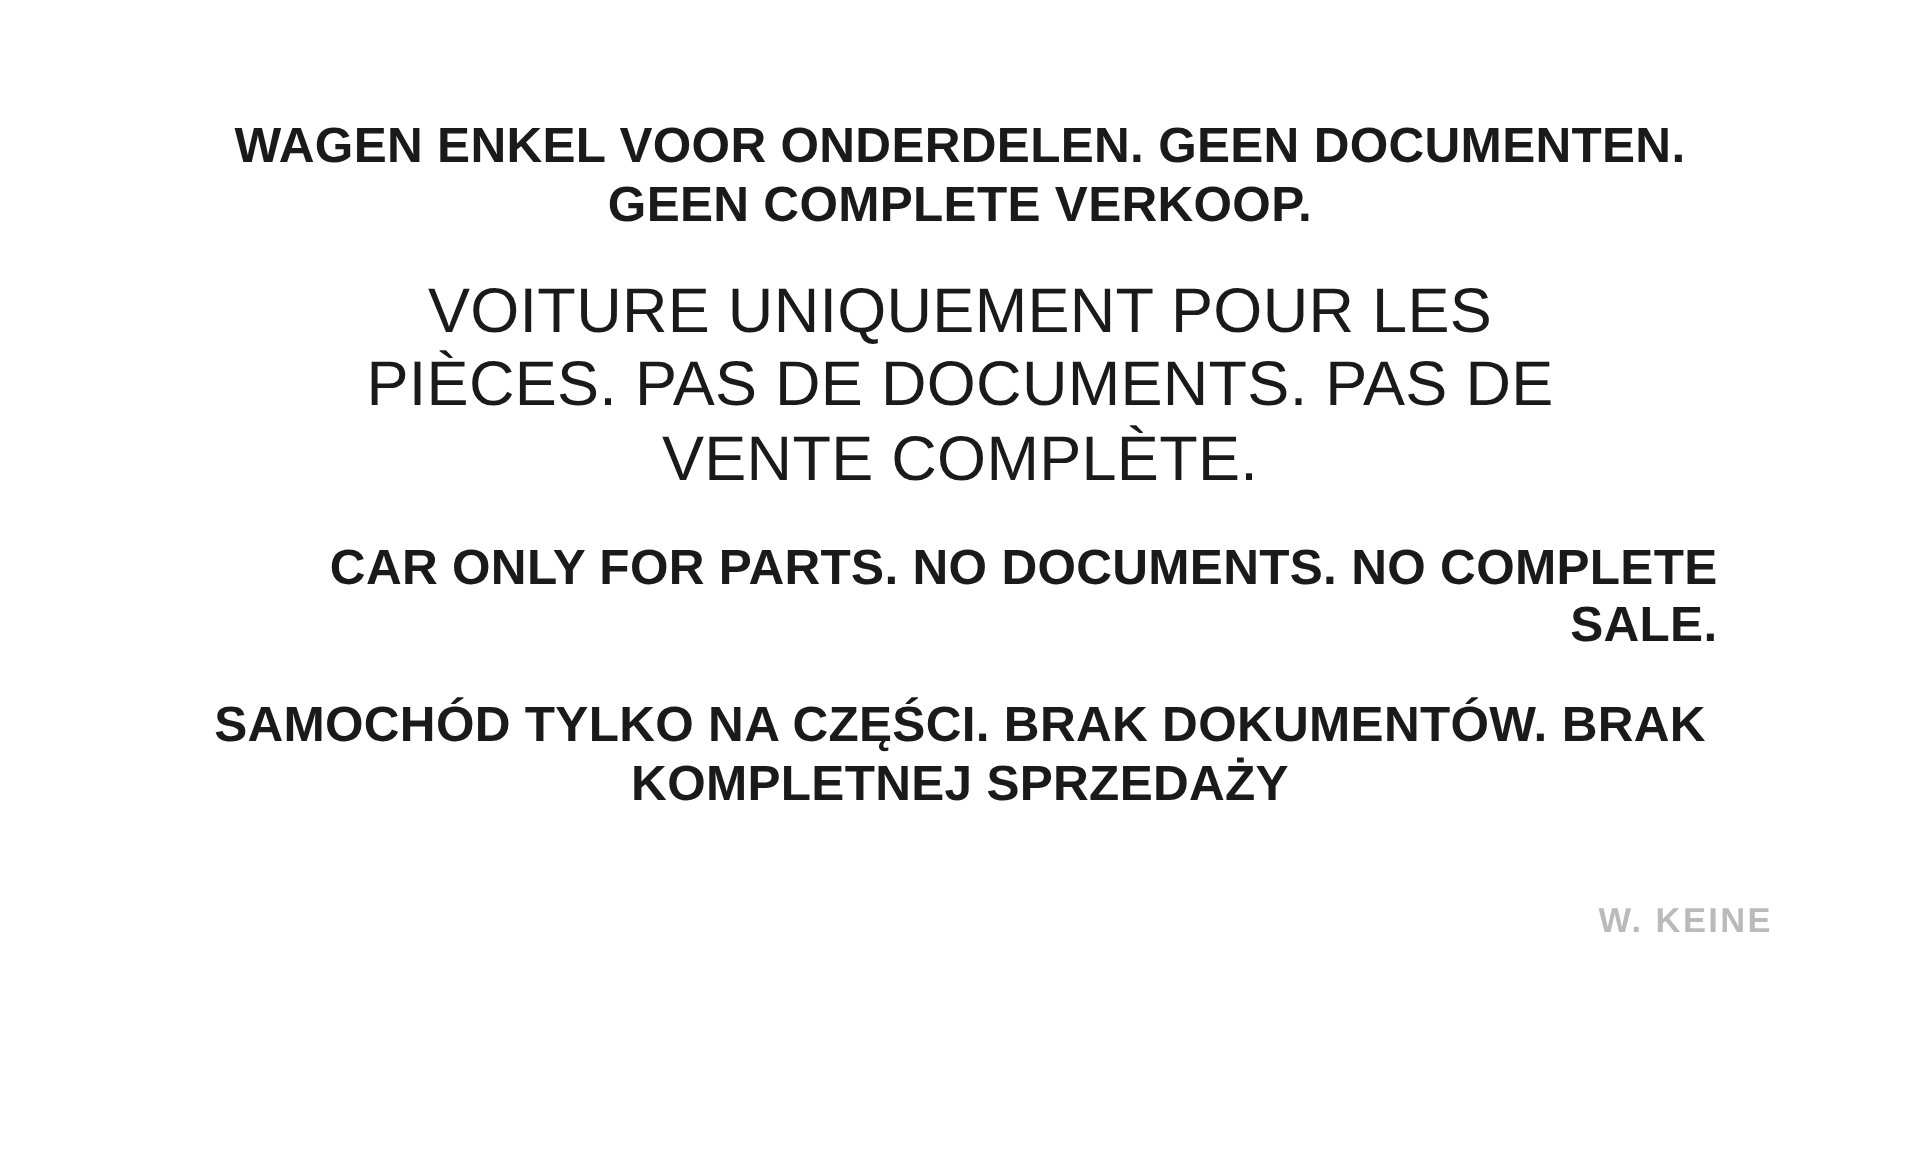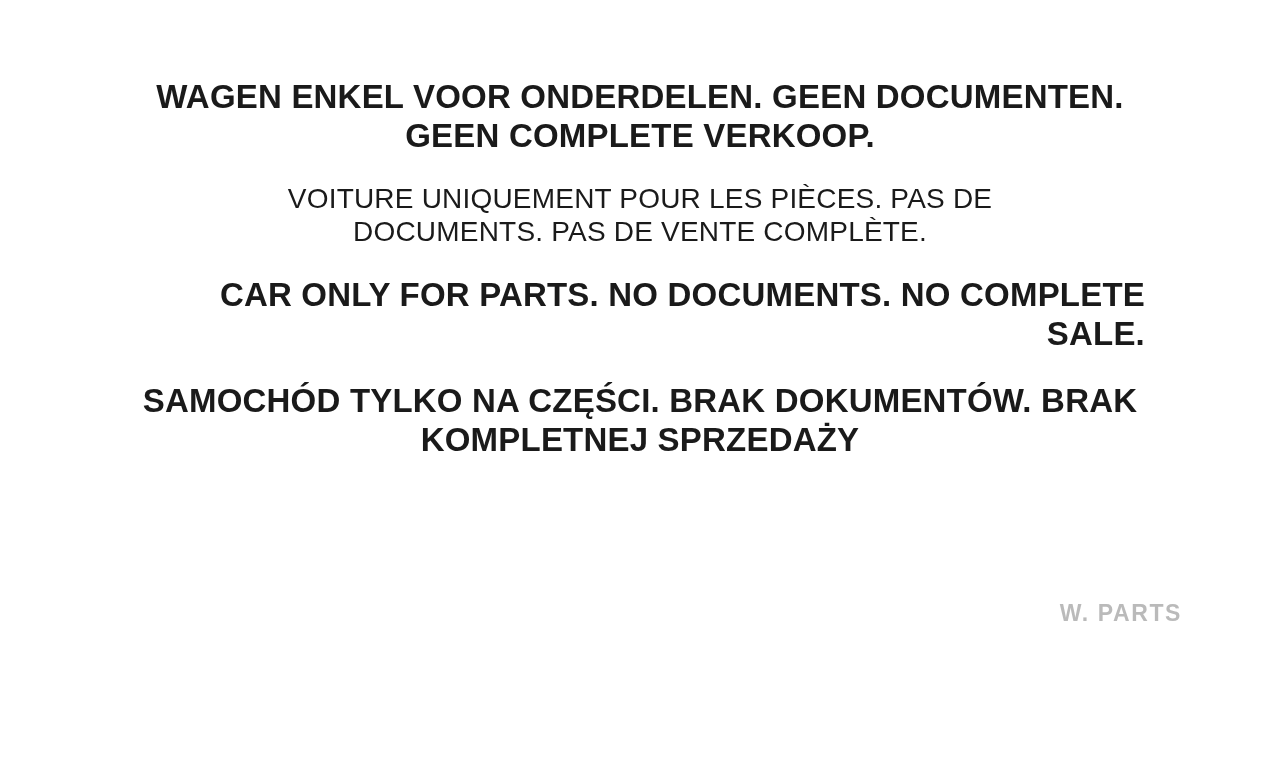--- a/index.html
+++ b/index.html
@@ -32,21 +32,21 @@
   }
   .block.regular {
     font-weight: normal;
   }
   .b1 {
     font-size: 33px;
     margin: 0 auto 26px auto;
     max-width: 1070px;
   }
   .b2 {
-    font-size: 28px;
+    font-size: 42px;
     margin: 0 auto 28px auto;
     max-width: 880px;
   }
   .b3 {
     font-size: 33px;
     margin: 0 auto 28px auto;
     max-width: 1010px;
     text-align: right;
   }
   .b4 {
@@ -78,15 +78,15 @@
 
   <p class="block bold b1">WAGEN ENKEL VOOR ONDERDELEN. GEEN DOCUMENTEN. GEEN COMPLETE VERKOOP.</p>
 
   <p class="block regular b2">VOITURE UNIQUEMENT POUR LES PIÈCES. PAS DE DOCUMENTS. PAS DE VENTE COMPLÈTE.</p>
 
   <p class="block bold b3">CAR ONLY FOR PARTS. NO DOCUMENTS. NO COMPLETE SALE.</p>
 
 
   <p class="block bold b5">SAMOCHÓD TYLKO NA CZĘŚCI. BRAK DOKUMENTÓW. BRAK KOMPLETNEJ SPRZEDAŻY</p>
 
-  <span class="watermark">W. PARTS</span>
+  <span class="watermark">W. KEINE</span>
 
 </div>
 
 </body></html>

